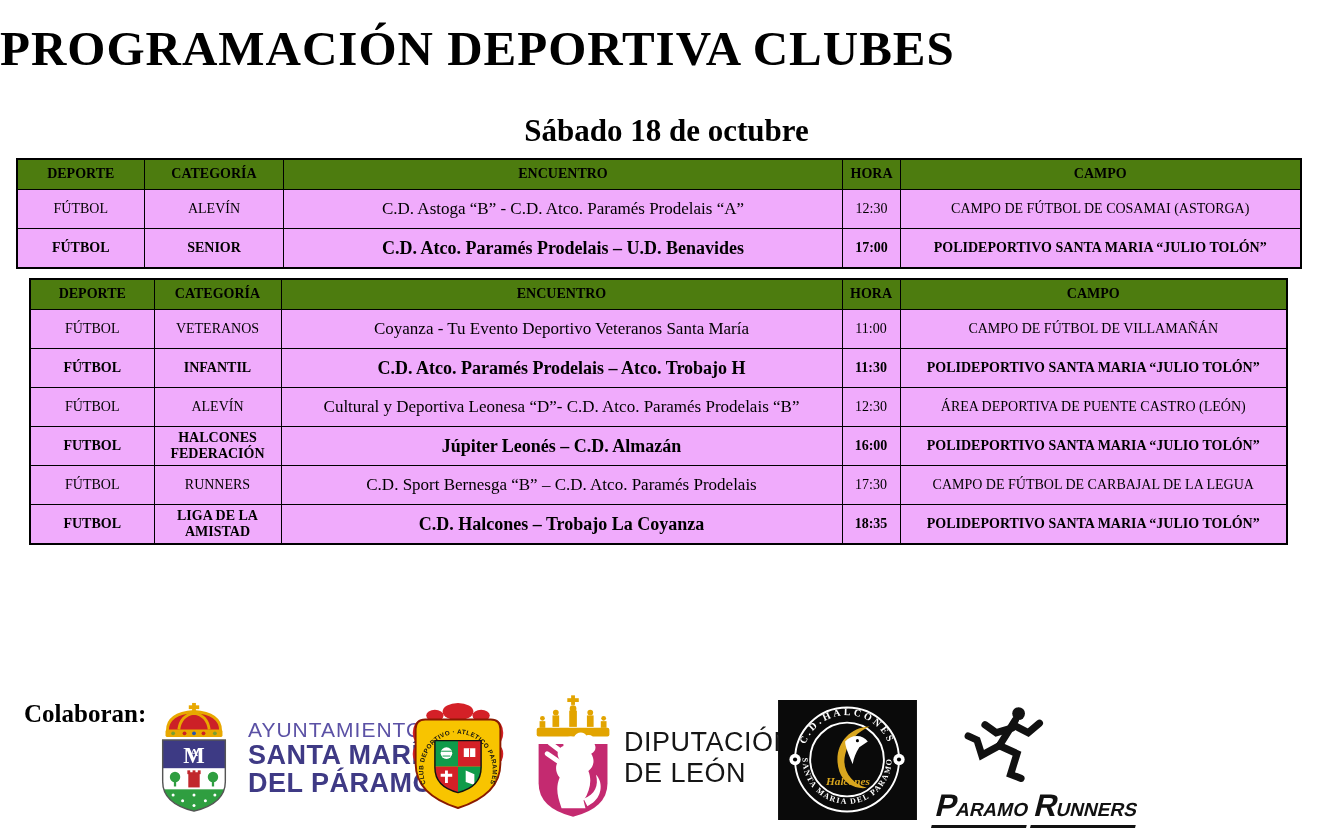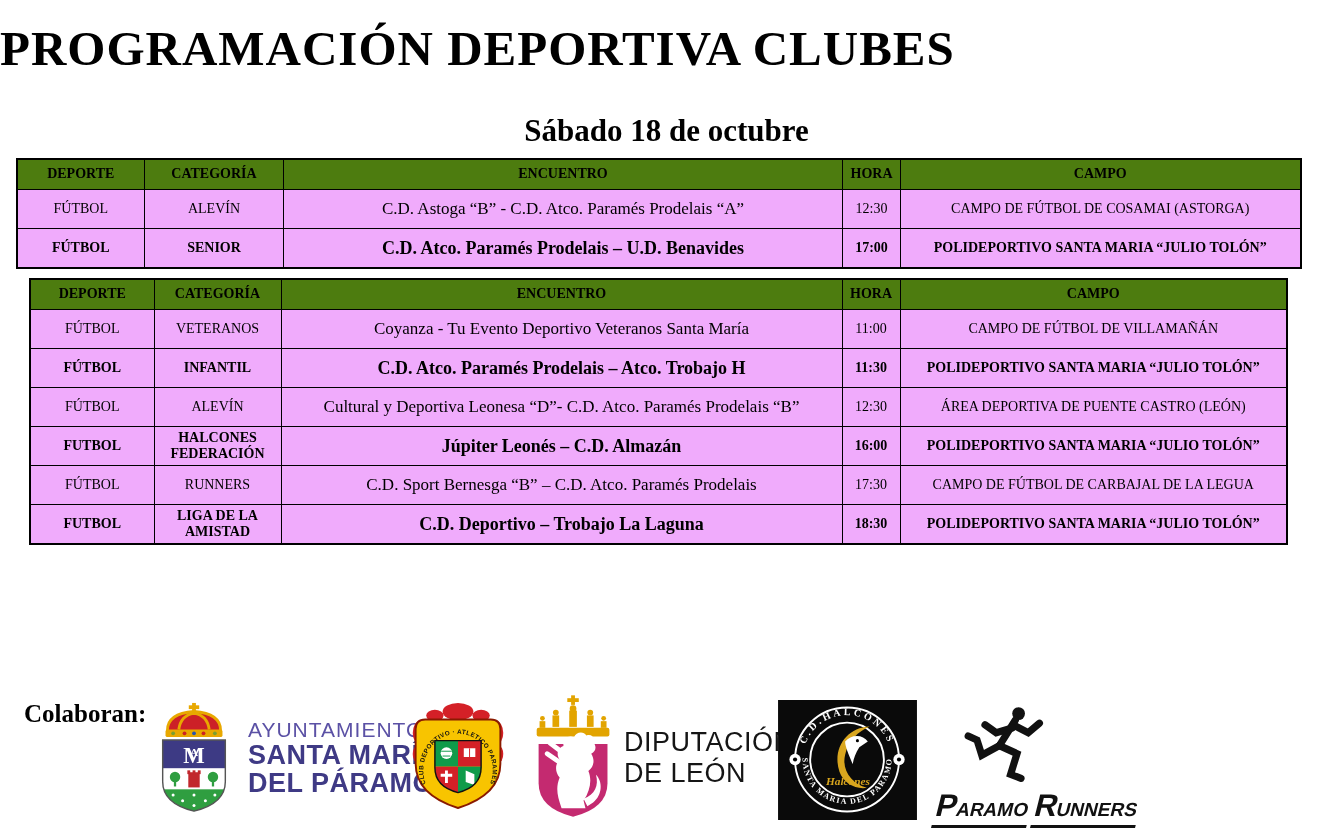--- a/index.html
+++ b/index.html
@@ -128,22 +128,22 @@
     <tr>
       <td class="c-sm">FÚTBOL</td>
       <td class="c-sm">RUNNERS</td>
       <td class="c-enc">C.D. Sport Bernesga “B” – C.D. Atco. Paramés Prodelais</td>
       <td class="c-sm">17:30</td>
       <td class="c-sm">CAMPO DE FÚTBOL DE CARBAJAL DE LA LEGUA</td>
     </tr>
     <tr class="bold">
       <td class="c-sm">FUTBOL</td>
       <td class="c-sm">LIGA DE LA AMISTAD</td>
-      <td class="c-enc">C.D. Deportivo – Trobajo La Laguna</td>
-      <td class="c-sm">18:30</td>
+      <td class="c-enc">C.D. Halcones – Trobajo La Coyanza</td>
+      <td class="c-sm">18:35</td>
       <td class="c-sm">POLIDEPORTIVO SANTA MARIA “JULIO TOLÓN”</td>
     </tr>
   </tbody>
     </table>
 
   <div class="footer">
     <div class="colaboran">Colaboran:</div>
 
     <div class="logo logo-ayto">
       <svg width="92" height="112" viewBox="0 0 92 118">

